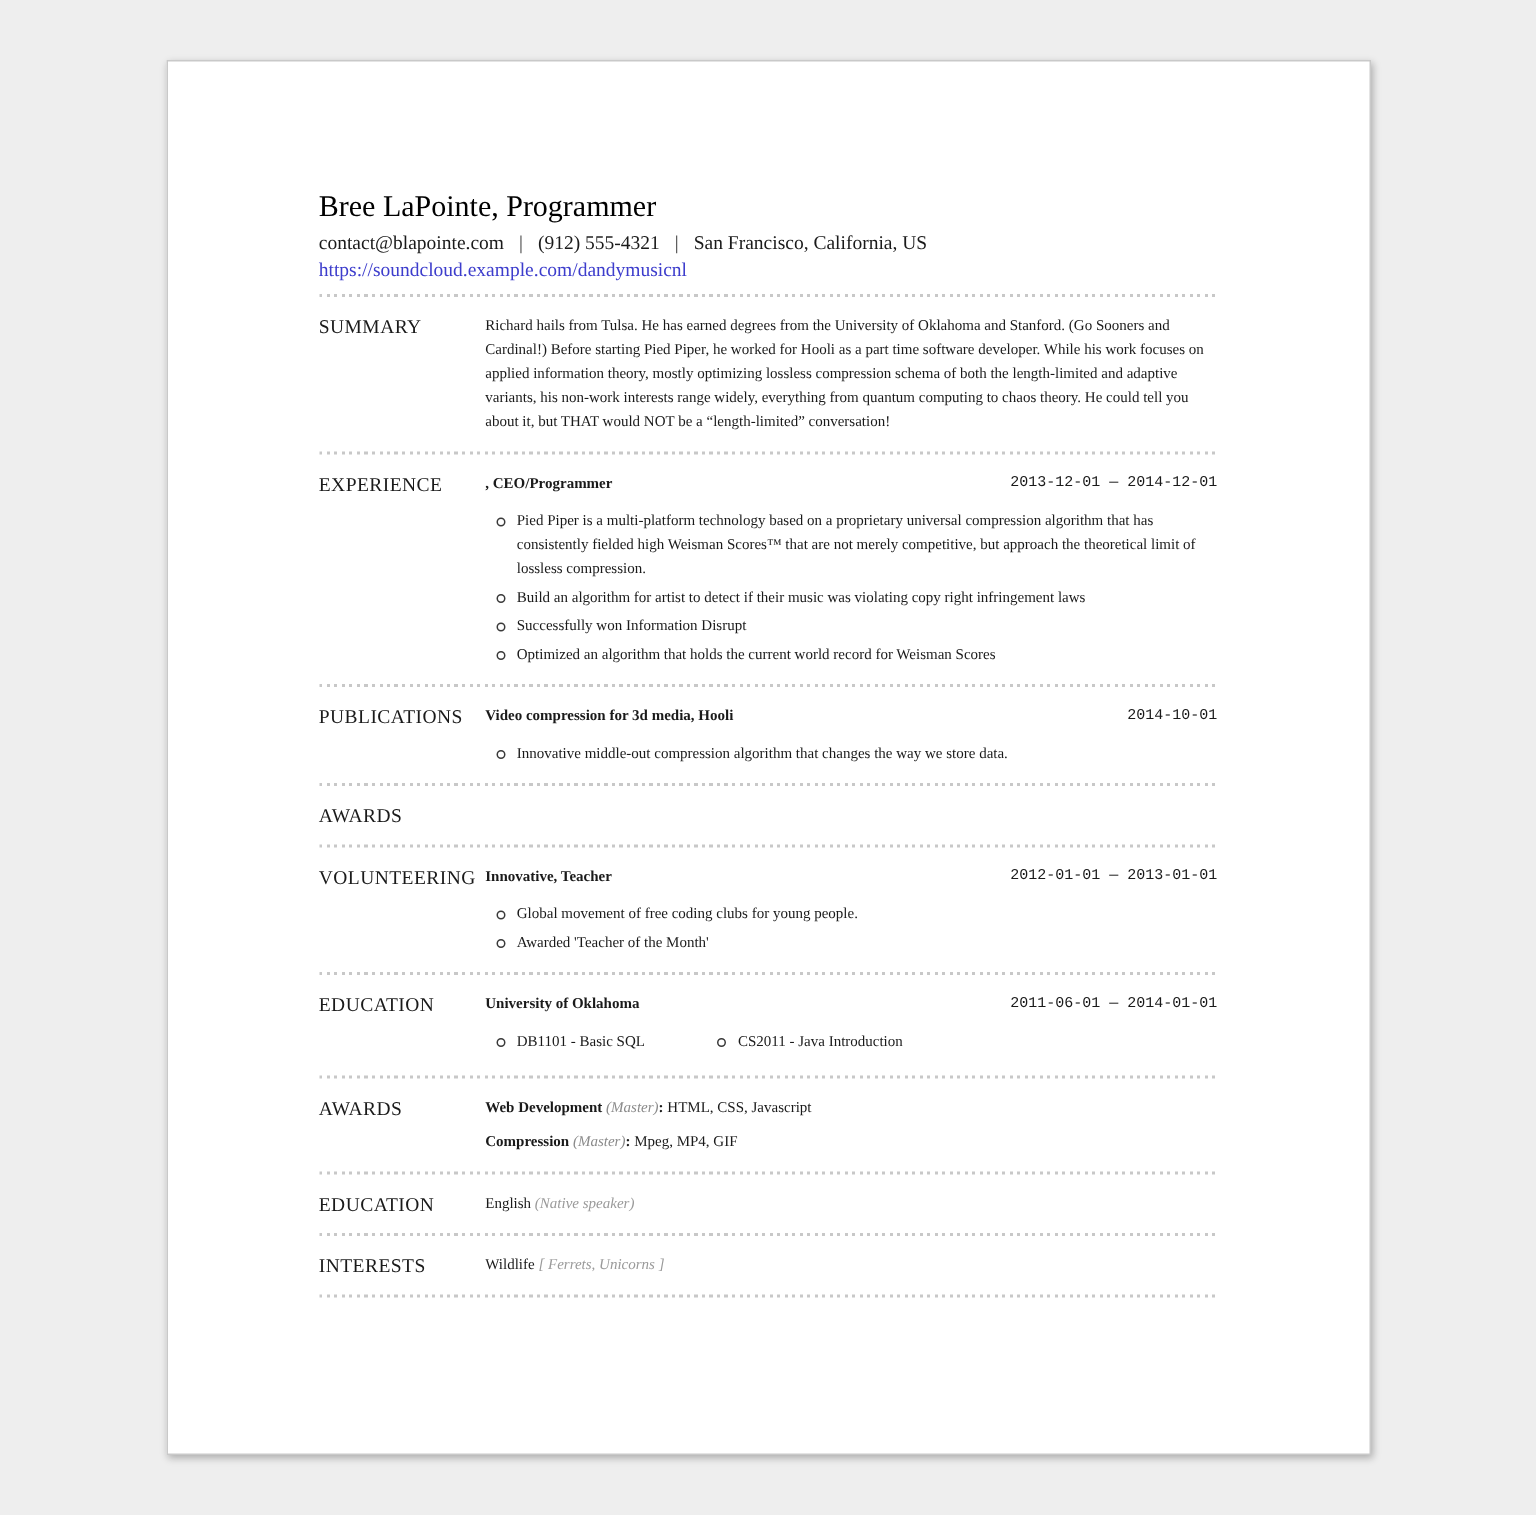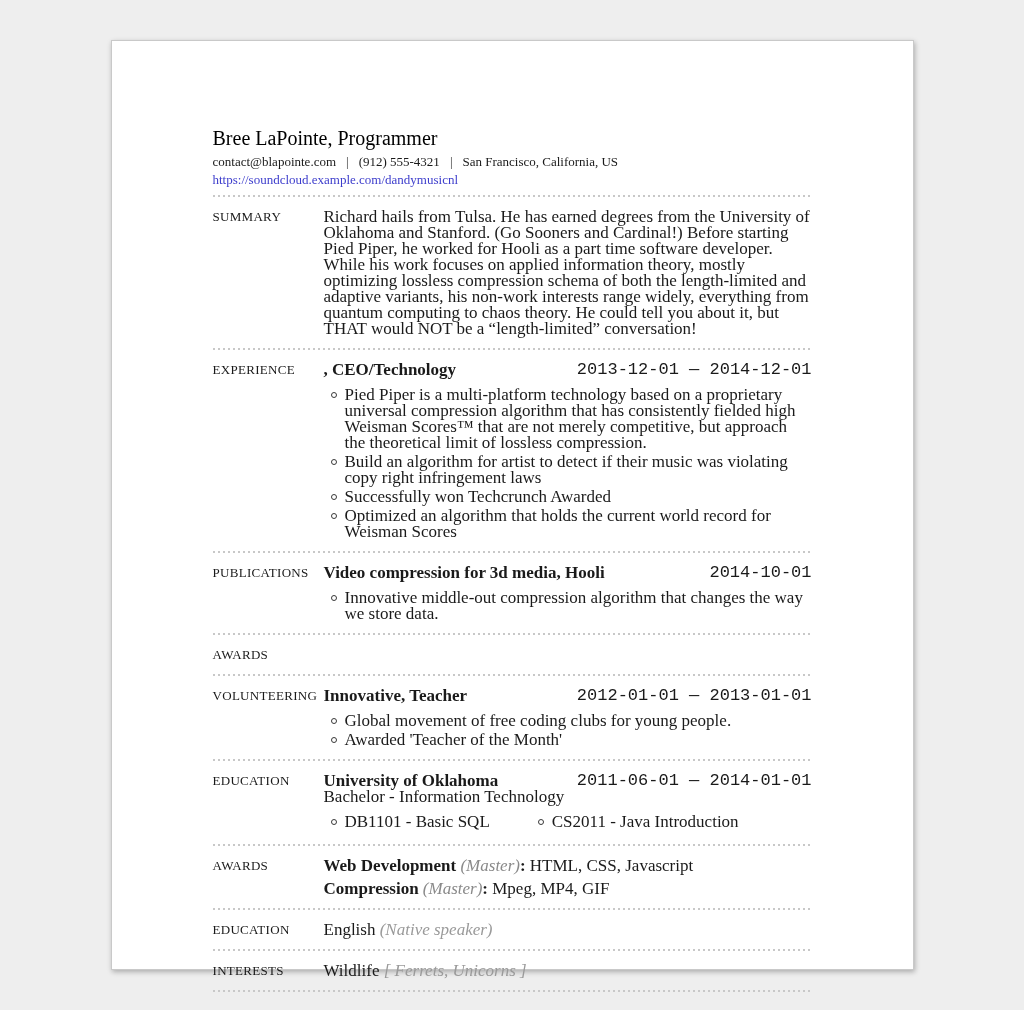--- a/index.html
+++ b/index.html
@@ -54,21 +54,21 @@
   .label {
     width: 111px;
     flex-shrink: 0;
     font-size: 13px;
     line-height: 16px;
     letter-spacing: 0.3px;
     color: #1a1a1a;
   }
   .content {
     flex: 1;
-    font-size: 17px;
+    font-size: 10px;
     line-height: 16px;
     color: #1a1a1a;
   }
   .para { margin: 0; }
   .entry-head { display: flex; justify-content: space-between; }
   .entry-title { font-weight: bold; }
   .entry-date { white-space: nowrap; font-family: Liberation Mono, monospace; }
   ul.bullets {
     list-style: none;
     margin: 9px 0 0 0;
@@ -119,27 +119,27 @@
         <p class="para">Richard hails from Tulsa. He has earned degrees from the University of Oklahoma and Stanford. (Go Sooners and Cardinal!) Before starting Pied Piper, he worked for Hooli as a part time software developer. While his work focuses on applied information theory, mostly optimizing lossless compression schema of both the length-limited and adaptive variants, his non-work interests range widely, everything from quantum computing to chaos theory. He could tell you about it, but THAT would NOT be a “length-limited” conversation!</p>
       </div>
     </section>
 
     <div class="sep"></div>
 
     <section class="row">
       <div class="label">EXPERIENCE</div>
       <div class="content">
         <div class="entry-head">
-          <span class="entry-title">, CEO/Technology</span>
+          <span class="entry-title">, CEO/Programmer</span>
           <span class="entry-date">2013-12-01 — 2014-12-01</span>
         </div>
         <ul class="bullets">
           <li>Pied Piper is a multi-platform technology based on a proprietary universal compression algorithm that has consistently fielded high Weisman Scores™ that are not merely competitive, but approach the theoretical limit of lossless compression.</li>
           <li>Build an algorithm for artist to detect if their music was violating copy right infringement laws</li>
-          <li>Successfully won Techcrunch Awarded</li>
+          <li>Successfully won Information Disrupt</li>
           <li>Optimized an algorithm that holds the current world record for Weisman Scores</li>
         </ul>
       </div>
     </section>
 
     <div class="sep"></div>
 
     <section class="row">
       <div class="label">PUBLICATIONS</div>
       <div class="content">
@@ -177,21 +177,20 @@
 
     <div class="sep"></div>
 
     <section class="row">
       <div class="label">EDUCATION</div>
       <div class="content">
         <div class="entry-head">
           <span class="entry-title">University of Oklahoma</span>
           <span class="entry-date">2011-06-01 — 2014-01-01</span>
         </div>
-        <p class="para degree-line">Bachelor - Information Technology</p>
         <ul class="bullets courses">
           <li>DB1101 - Basic SQL</li>
           <li>CS2011 - Java Introduction</li>
         </ul>
       </div>
     </section>
 
     <div class="sep"></div>
 
     <section class="row">

